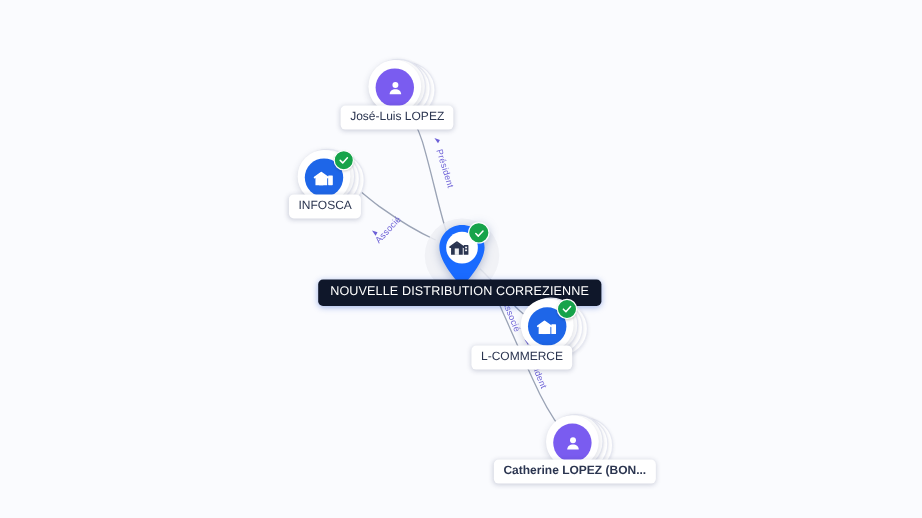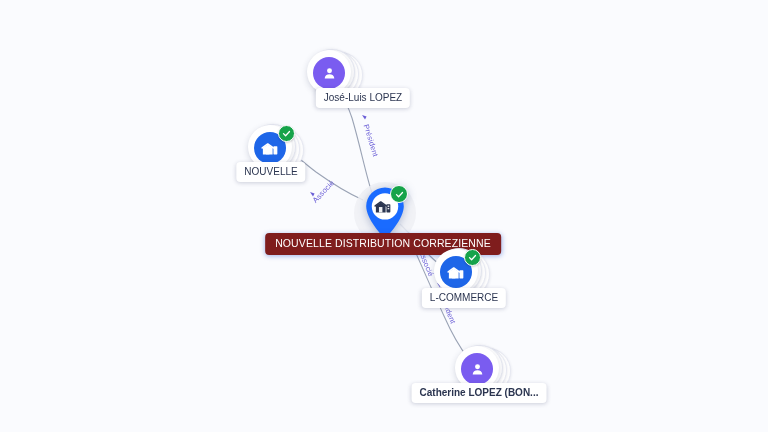--- a/index.html
+++ b/index.html
@@ -200,21 +200,21 @@
           <div class="stack-front">
             <div class="node-disc disc-person" style="background: rgb(122, 92, 240);">
               <svg width="17" height="17" viewBox="0 0 24 24" aria-hidden="true">
                 <circle cx="12" cy="8.2" r="3.5" fill="#ffffff"></circle>
                 <path d="M5.2 19.2c0-3.8 3.1-6 6.8-6s6.8 2.2 6.8 6z" fill="#ffffff"></path>
               </svg>
             </div>
           </div>
         </div>
       </div>
-      <div class="node-label" style="left: 331px; top: 88px; margin-left: 32px;">José-Luis LOPEZ</div>
+      <div class="node-label" style="left: 331px; top: 88px;">José-Luis LOPEZ</div>
       <div class="node" style="left: 272px; top: 148px;">
         <div class="node-stack">
           <div class="stack-card s3"></div>
           <div class="stack-card s2"></div>
           <div class="stack-card s1"></div>
           <div class="stack-front">
             <div class="node-disc disc-company" style="background: rgb(30, 102, 232);">
               <svg width="18" height="18" viewBox="0 0 24 24" aria-hidden="true">
                 <path d="M2.5 20.5V11.6L9 7.2l6.5 4.4v8.9z" fill="#ffffff"></path>
                 <path d="M1.6 11.9 9 6.6l7.4 5.3" fill="none" stroke="#ffffff" stroke-width="2.1" stroke-linecap="round" stroke-linejoin="round"></path>
@@ -225,40 +225,40 @@
               </svg>
             </div>
             <div class="badge-check" style="background: rgb(22, 163, 74);">
               <svg width="9" height="9" viewBox="0 0 24 24" aria-hidden="true">
                 <path d="M4 12.4 9.6 18 20 6.6" fill="none" stroke="#ffffff" stroke-width="3.4" stroke-linecap="round" stroke-linejoin="round"></path>
               </svg>
             </div>
           </div>
         </div>
       </div>
-      <div class="node-label" style="left: 271px; top: 162px;">NOUVELLE</div>
+      <div class="node-label" style="left: 271px; top: 162px;">INFOSCA</div>
       <div class="node" style="left: 385px; top: 212px;">
         <div class="pin-halo"></div>
         <div class="pin-wrap"><svg width="46" height="56" viewBox="0 0 46 56" aria-hidden="true">
             <path d="M23 1.5C12.6 1.5 4.2 9.9 4.2 20.3c0 12.4 15.3 28.8 17.4 31.1a1.9 1.9 0 0 0 2.8 0c2.1-2.3 17.4-18.7 17.4-31.1C41.8 9.9 33.4 1.5 23 1.5z" fill="#1a6bff"></path>
             <circle cx="23" cy="20.4" r="13.2" fill="#ffffff"></circle>
           </svg><div style="position:absolute;left:12px;top:11px;"><svg width="18" height="18" viewBox="0 0 24 24" aria-hidden="true">
               <path d="M2.5 20.5V11.6L9 7.2l6.5 4.4v8.9z" fill="#2b3550"></path>
               <path d="M1.6 11.9 9 6.6l7.4 5.3" fill="none" stroke="#2b3550" stroke-width="2.1" stroke-linecap="round" stroke-linejoin="round"></path>
               <rect x="16.6" y="9.6" width="5.2" height="10.9" rx="0.7" fill="#2b3550"></rect>
               <rect x="6.6" y="13.4" width="4.6" height="7.1" fill="#ffffff" opacity="0.92"></rect>
               <rect x="18.1" y="11.4" width="2.2" height="1.8" fill="#ffffff" opacity="0.92"></rect>
               <rect x="18.1" y="14.6" width="2.2" height="1.8" fill="#ffffff" opacity="0.92"></rect>
             </svg></div><div class="pin-badge" style="background: rgb(22, 163, 74);">
             <svg width="9" height="9" viewBox="0 0 24 24" aria-hidden="true">
               <path d="M4 12.4 9.6 18 20 6.6" fill="none" stroke="#ffffff" stroke-width="3.4" stroke-linecap="round" stroke-linejoin="round"></path>
             </svg>
           </div></div>
       </div>
-      <div class="node-label highlight" style="left: 383px; top: 233px; background: #7f1d1d;">NOUVELLE DISTRIBUTION CORREZIENNE</div>
+      <div class="node-label highlight" style="left: 383px; top: 233px; background: #0f172a;">NOUVELLE DISTRIBUTION CORREZIENNE</div>
       <div class="node" style="left: 458px; top: 272px;">
         <div class="node-stack">
           <div class="stack-card s3"></div>
           <div class="stack-card s2"></div>
           <div class="stack-card s1"></div>
           <div class="stack-front">
             <div class="node-disc disc-company" style="background: rgb(30, 102, 232);">
               <svg width="18" height="18" viewBox="0 0 24 24" aria-hidden="true">
                 <path d="M2.5 20.5V11.6L9 7.2l6.5 4.4v8.9z" fill="#ffffff"></path>
                 <path d="M1.6 11.9 9 6.6l7.4 5.3" fill="none" stroke="#ffffff" stroke-width="2.1" stroke-linecap="round" stroke-linejoin="round"></path>
@@ -269,21 +269,21 @@
               </svg>
             </div>
             <div class="badge-check" style="background: rgb(22, 163, 74);">
               <svg width="9" height="9" viewBox="0 0 24 24" aria-hidden="true">
                 <path d="M4 12.4 9.6 18 20 6.6" fill="none" stroke="#ffffff" stroke-width="3.4" stroke-linecap="round" stroke-linejoin="round"></path>
               </svg>
             </div>
           </div>
         </div>
       </div>
-      <div class="node-label" style="left: 464px; top: 288px;">L-COMMERCE</div>
+      <div class="node-label" style="left: 435px; top: 288px;">L-COMMERCE</div>
       <div class="node" style="left: 479px; top: 369px;">
         <div class="node-stack">
           <div class="stack-card s3"></div>
           <div class="stack-card s2"></div>
           <div class="stack-card s1"></div>
           <div class="stack-front">
             <div class="node-disc disc-person" style="background: rgb(122, 92, 240);">
               <svg width="17" height="17" viewBox="0 0 24 24" aria-hidden="true">
                 <circle cx="12" cy="8.2" r="3.5" fill="#ffffff"></circle>
                 <path d="M5.2 19.2c0-3.8 3.1-6 6.8-6s6.8 2.2 6.8 6z" fill="#ffffff"></path>

